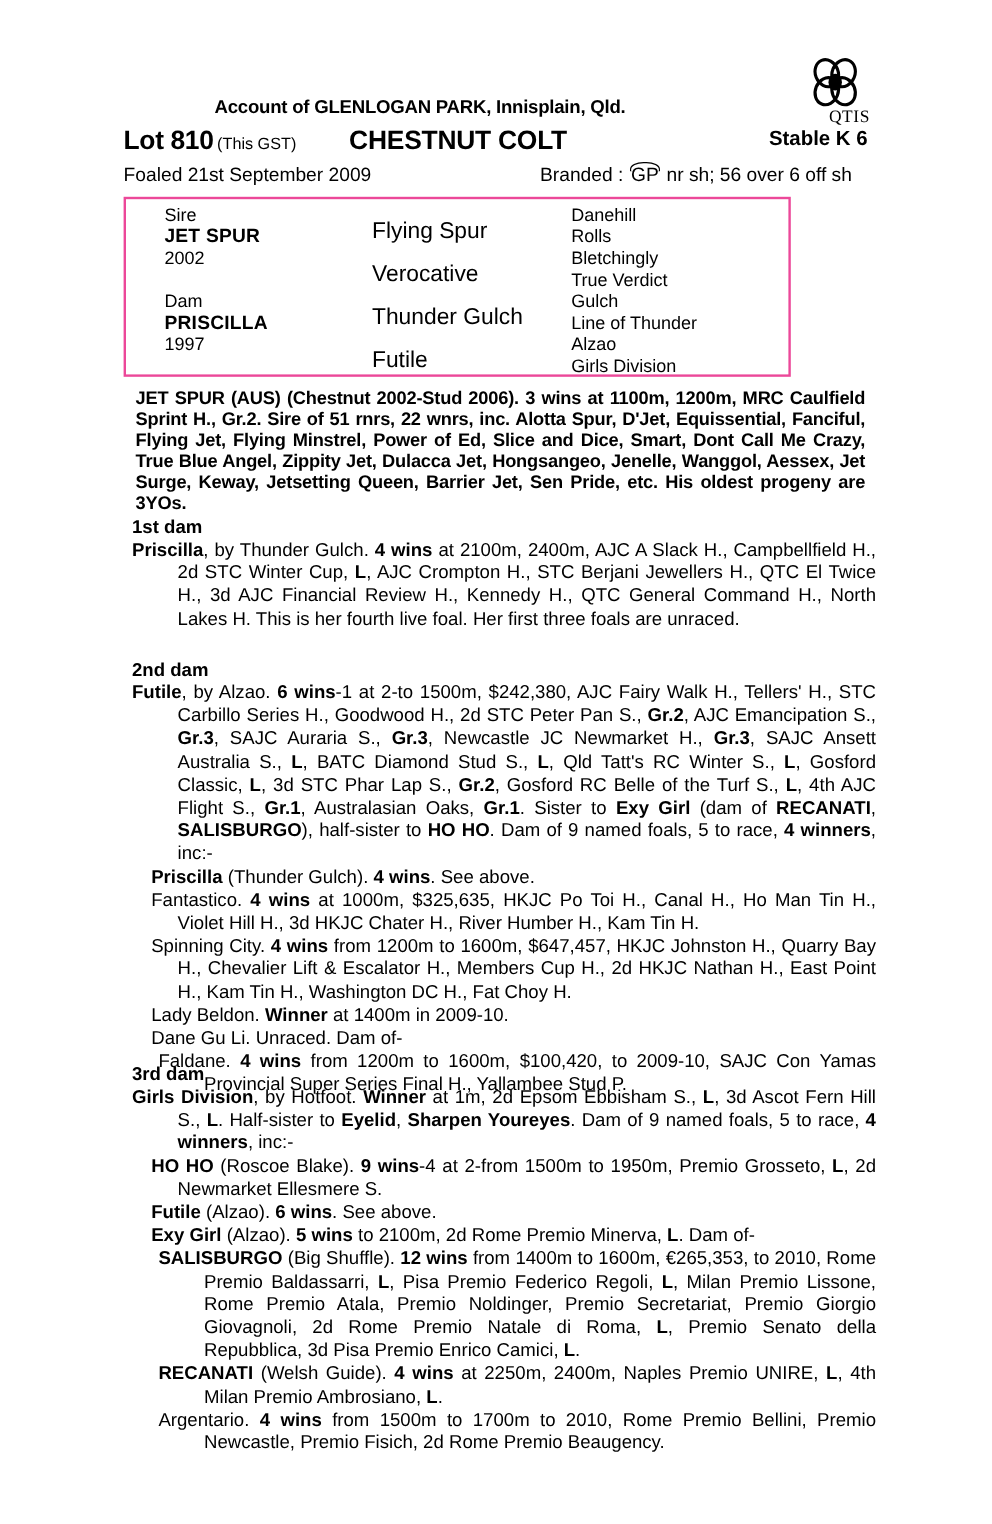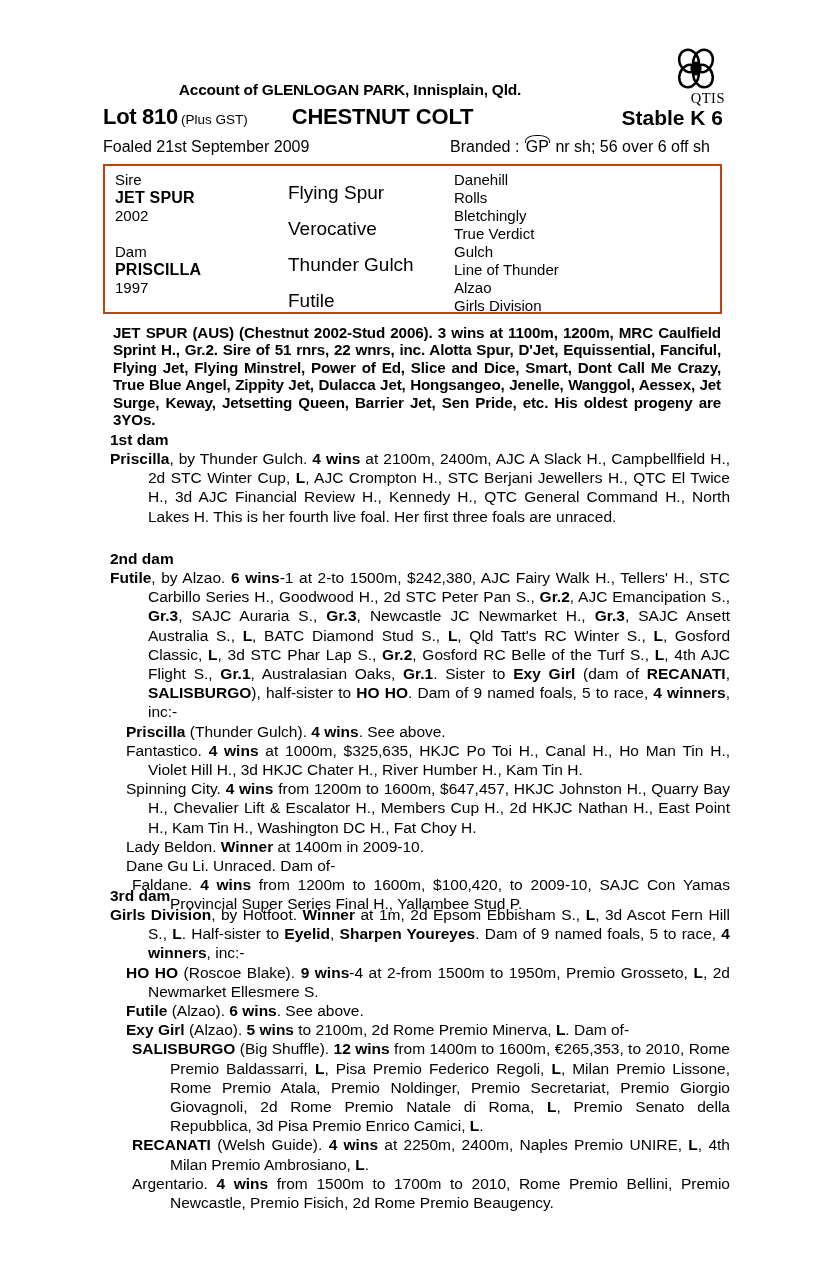--- a/index.html
+++ b/index.html
@@ -73,21 +73,21 @@
     font-weight: bold;
     font-size: 22px;
     margin-left: 44px;
     letter-spacing: -0.2px;
   }
   .stable {
     position: absolute;
     right: 0;
     top: 2px;
     font-weight: bold;
-    font-size: 21px;
+    font-size: 17px;
   }
 
   .foaled-line {
     position: absolute;
     left: 103px;
     top: 138px;
     width: 620px;
     font-size: 16px;
     height: 22px;
   }
@@ -110,24 +110,25 @@
     border-left: 1.6px solid #000;
     border-right: 1.6px solid #000;
     border-radius: 45% 45% 0 0 / 75% 75% 0 0;
   }
 
   
   .ped-box {
     position: absolute;
     left: 103px;
     top: 164px;
-    width: 619px;
+    width: 556px;
     height: 150px;
-    border: 2px solid #c2410c;
+    border: 2px solid #ec4899;
     box-sizing: border-box;
+    padding-left: 22px;
   }
   .ped-inner {
     position: relative;
     width: 100%;
     height: 100%;
     padding: 5px 0 0 0;
     box-sizing: border-box;
   }
   .ped-col-a {
     position: absolute;
@@ -231,21 +232,21 @@
           <ellipse cx="30" cy="28" rx="9.5" ry="11.5" transform="rotate(-22 30 28)"></ellipse>
         </g>
         <ellipse cx="23" cy="20.5" rx="5.6" ry="7" fill="#000"></ellipse>
       </svg>
       <div class="qtis-word">QTIS</div>
     </div>
 
     <div class="account-line">Account of GLENLOGAN PARK, Innisplain, Qld.</div>
 
     <div class="lot-line">
-      <span class="lot-number">Lot 810</span><span class="plus-gst">(Plus GST)</span><span class="colt-title">CHESTNUT COLT</span>
+      <span class="lot-number">Lot 810</span><span class="plus-gst">(This GST)</span><span class="colt-title">CHESTNUT COLT</span>
       <span class="stable">Stable K 6</span>
     </div>
 
     <div class="foaled-line">
       <span class="foaled-text">Foaled 21st September 2009</span>
       <span class="branded-text"><span>Branded : </span><span class="brand-mark"><span class="bar"></span><span>GP</span></span><span> nr sh; 56 over 6 off sh</span></span>
     </div>
   </div>
 
   <div class="ped-box">

